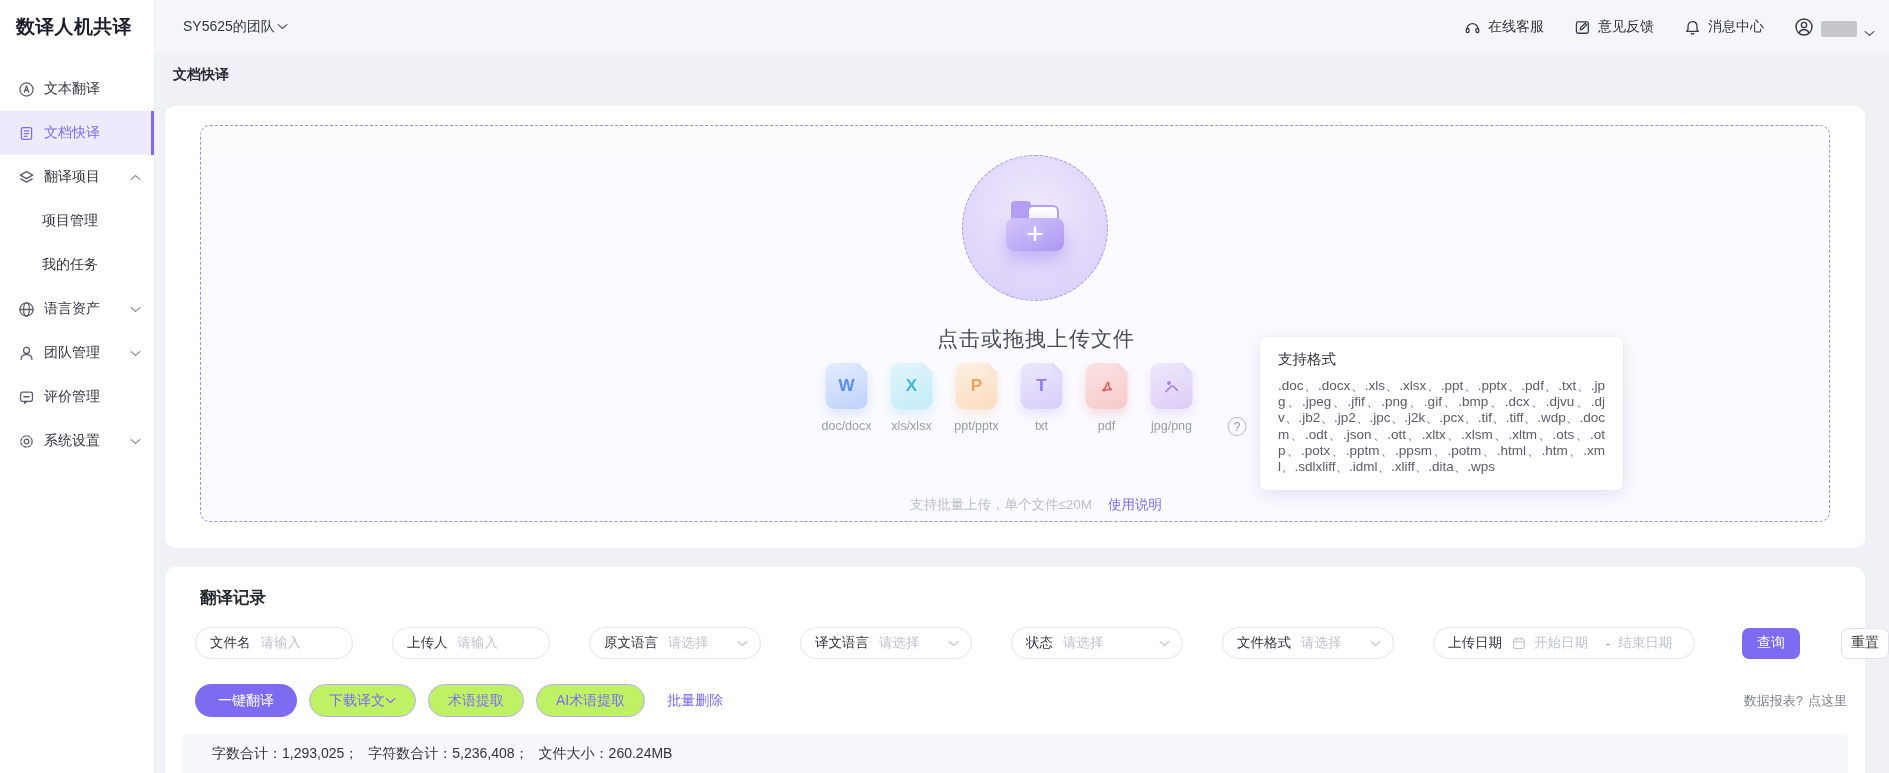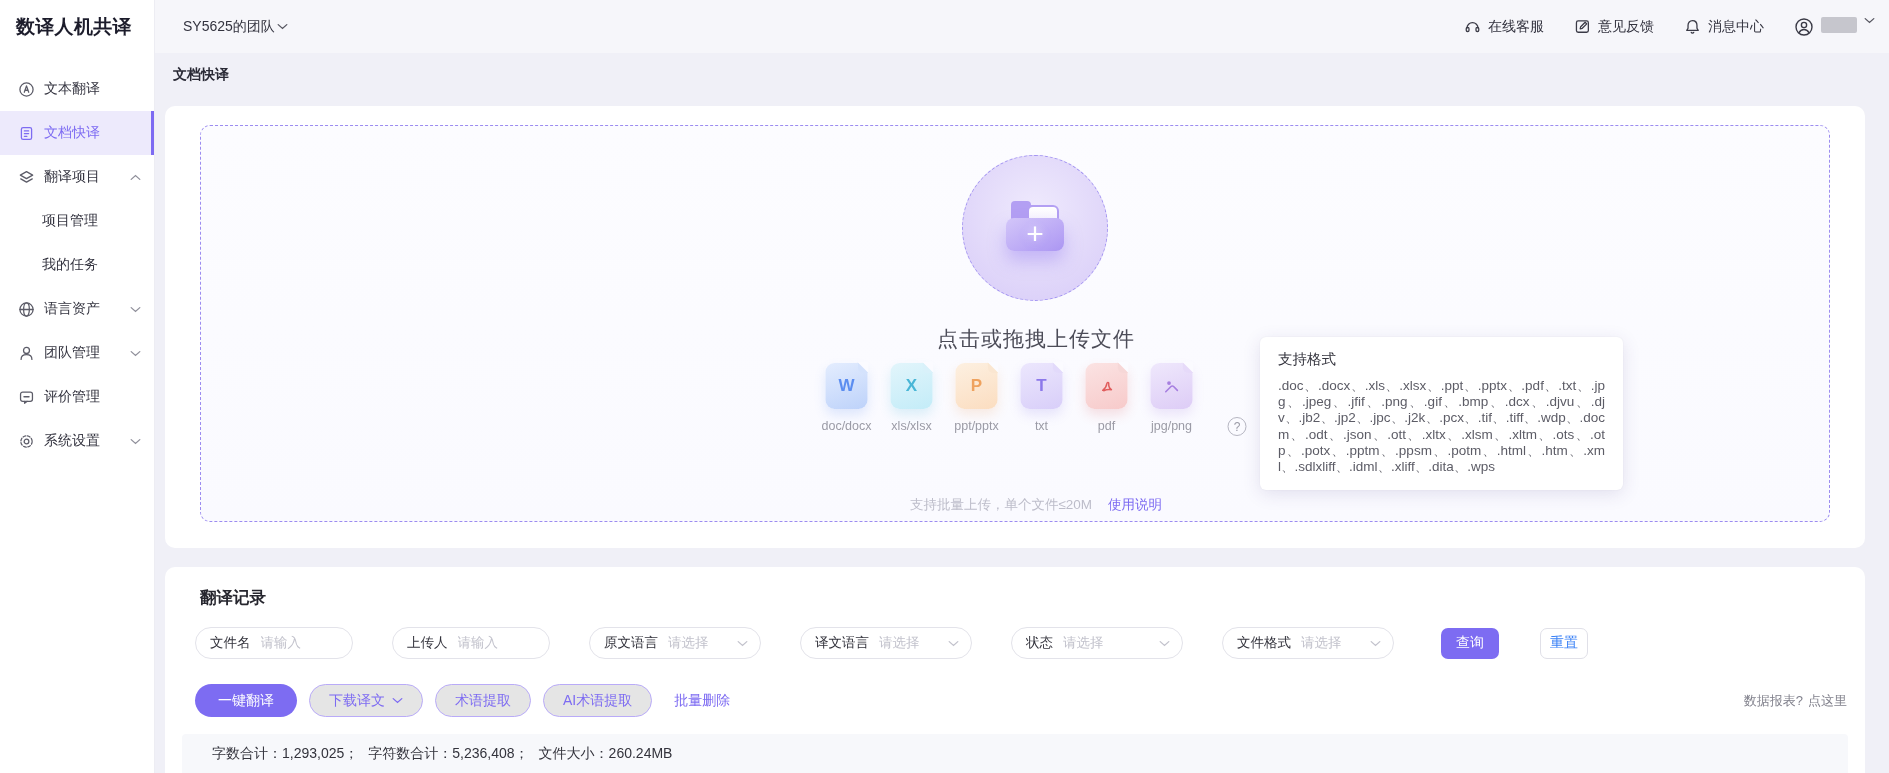--- a/index.html
+++ b/index.html
@@ -17,21 +17,21 @@
   .menu-item.active { background:#edeafc; color:#7d6bf2; }
   .menu-item.active::after { content:""; position:absolute; right:0; top:0; width:3px; height:100%; background:#7d6bf2; }
   .menu-item.active .mi-icon { color:#7d6bf2; }
   .menu-item.child { padding-left:42px; }
 
   
   .topbar { position:absolute; left:155px; top:0; width:1734px; height:53px; background:#f6f6fa; display:flex; align-items:center; padding:0 14px 0 28px; z-index:5; }
   .team-select { display:flex; align-items:center; gap:2px; font-size:14px; color:#33333f; cursor:pointer; }
   .team-select .chev { color:#55555f; }
   .topbar-right { margin-left:auto; display:flex; align-items:center; gap:30px; }
-  .tb-item { display:flex; align-items:flex-start; gap:7px; font-size:14px; color:#33333f; cursor:pointer; }
+  .tb-item { display:flex; align-items:flex-end; gap:7px; font-size:14px; color:#33333f; cursor:pointer; }
   .tb-item .tb-ic { color:#3a3a46; }
   .redacted { width:36px; height:16px; background:#c6c6cd; border-radius:2px; }
 
   
   .main { position:absolute; left:155px; top:53px; width:1734px; height:720px; }
   .breadcrumb { position:absolute; left:18px; top:13px; font-size:14px; font-weight:bold; color:#2a2a36; }
 
   
   .upload-card { position:absolute; left:10px; top:53px; width:1700px; height:442px; background:#fff; border-radius:10px; }
   .dropzone { position:absolute; left:35px; top:19px; right:35px; bottom:26px; border:1px dashed #9c8cf0; border-radius:10px; background:linear-gradient(180deg,#fcfcff,#fafaff); cursor:pointer; }
@@ -78,26 +78,26 @@
   .f-input { width:158px; }
   .f-select { width:172px; }
   .f-date { width:262px; cursor:pointer; }
   .f-label { color:#33333c; margin-right:10px; white-space:nowrap; }
   .f-ph { color:#c2c2cc; white-space:nowrap; overflow:hidden; flex:1; }
   .f-chev { color:#c2c2cc; flex:0 0 auto; }
   .f-cal { color:#c2c2cc; margin-right:8px; flex:0 0 auto; }
   .f-sep { color:#9a9aa4; margin:0 8px; }
   .btn { height:31px; border-radius:7px; display:flex; align-items:center; justify-content:center; font-size:14px; cursor:pointer; }
   .btn-query { width:58px; background:#7d6cf2; color:#fff; margin-left:8px; }
-  .btn-reset { width:48px; background:#fff; border:1px solid #e0e0e8; color:#3b82f6; margin-left:13px; }
+  .btn-reset { width:48px; background:#fff; border:1px solid #e0e0e8; color:#404040; margin-left:13px; }
 
   .action-row { position:absolute; left:30px; top:117px; right:18px; display:flex; align-items:center; height:33px; }
   .pill { height:33px; border-radius:17px; display:flex; align-items:center; justify-content:center; font-size:14px; cursor:pointer; margin-right:12px; }
   .pill-primary { padding:0 23px; background:#7d6cf2; color:#fff; }
-  .pill-outline { padding:13px 19px; border:1px solid #b9abf8; color:#7d6bf2; background:#e5e5e5; gap:7px; }
+  .pill-outline { padding:13px 19px; border:1px solid #b9abf8; color:#7d6bf2; background:#bef264; gap:0; }
   .link-btn { color:#7d6bf2; font-size:14px; margin-left:10px; cursor:pointer; }
   .file-issue { margin-left:auto; font-size:13px; color:#81818c; white-space:nowrap; }
   .file-issue .fi-link { margin-left:5px; cursor:pointer; }
 
   .summary-band { position:absolute; left:17px; right:17px; top:167px; bottom:0; background:#f7f8fb; border-radius:4px 4px 0 0; padding:11px 0 0 30px; font-size:14px; color:#33333c; }
   .summary-band span { white-space:nowrap; }
   .sum-sep { margin-right:10px; }
 </style>
 </head>
 <body>
@@ -381,20 +381,32 @@
       </div>
       <div class="filter-box f-select sel">
         <span class="f-label">文件格式</span>
         <span class="f-ph">请选择</span>
         <span class="f-chev">
             <svg width="11" height="7" viewBox="0 0 10 6.5" fill="none" stroke="currentColor" stroke-width="1.2" stroke-linecap="round">
               <path d="M1 1.5 5 5 9 1.5"></path>
             </svg>
           </span>
       </div>
+      <div class="filter-box f-date">
+        <span class="f-label">上传日期</span>
+        <span class="f-cal">
+          <svg width="14" height="14" viewBox="0 0 16 16" fill="none" stroke="currentColor" stroke-width="1.2" stroke-linecap="round">
+              <rect x="2" y="3.2" width="12" height="11" rx="1.5"></rect>
+              <path d="M2 6.5h12M5.2 1.8v2.6M10.8 1.8v2.6"></path>
+            </svg>
+        </span>
+        <span class="f-ph">开始日期</span>
+        <span class="f-sep">-</span>
+        <span class="f-ph">结束日期</span>
+      </div>
       <div class="btn btn-query">查询</div>
       <div class="btn btn-reset">重置</div>
     </div>
 
     <div class="action-row">
       <div class="pill pill-primary">一键翻译</div>
       <div class="pill pill-outline">
         <span>下载译文</span>
         <span>
             <svg width="11" height="7" viewBox="0 0 10 6.5" fill="none" stroke="currentColor" stroke-width="1.2" stroke-linecap="round">

